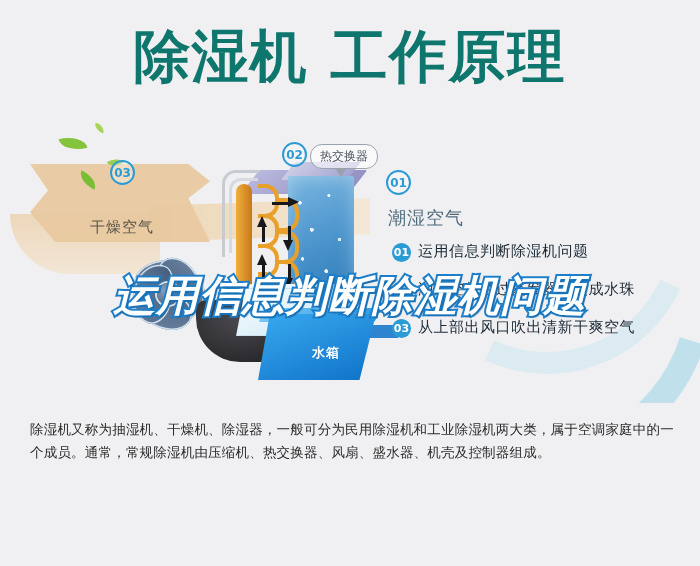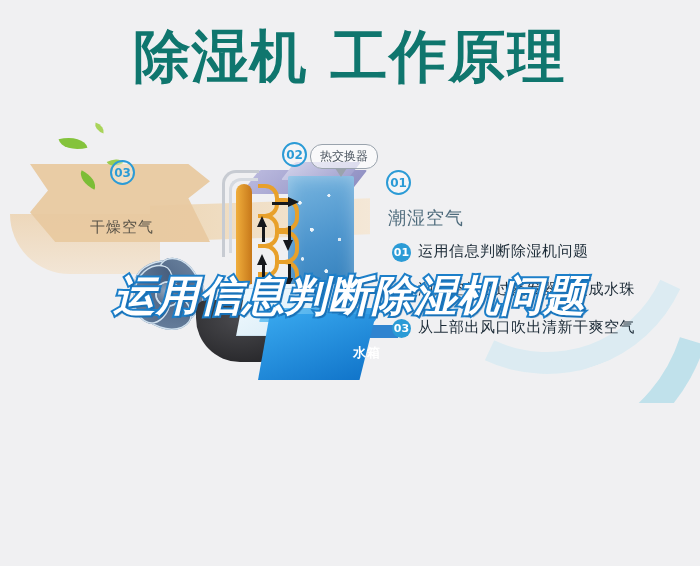--- a/index.html
+++ b/index.html
@@ -181,21 +181,21 @@
     background:linear-gradient(160deg,#39a9ef,#0f72c8);
     clip-path:polygon(10% 0,100% 0,86% 100%,0 100%);
   }
   .tank-top{
     position:absolute;left:262px;top:190px;width:116px;height:14px;
     background:linear-gradient(90deg,#74c8f5,#2f9ae4);
     transform:skewX(-26deg);border-radius:2px;
   }
   .tank-label{
     position:absolute;left:312px;top:226px;
-    font-size:13px;color:#ffffff;font-weight:700;letter-spacing:1px;margin-left:41px;
+    font-size:13px;color:#ffffff;font-weight:700;letter-spacing:1px;
   }
 
   
   .badge{
     position:absolute;
     width:21px;height:21px;border-radius:50%;
     border:2px solid #2b9bd6;
     color:#2b9bd6;font-size:12px;font-weight:700;
     display:flex;align-items:center;justify-content:center;
     background:rgba(255,255,255,.35);
@@ -350,15 +350,16 @@
       <div class="num">03</div>
       <div class="txt">从上部出风口吹出清新干爽空气</div>
     </div>
   </div>
 
   <div class="overlay">
     <span>运用信息判断除湿机问题</span>
   </div>
 
   <div class="copy">
+    <p class="p1">除湿机又称为抽湿机、干燥机、除湿器，一般可分为民用除湿机和工业除湿机两大类，属于空调家庭中的一个成员。通常，常规除湿机由压缩机、热交换器、风扇、盛水器、机壳及控制器组成。</p>
   </div>
 
 </div>
 
 </body></html>

